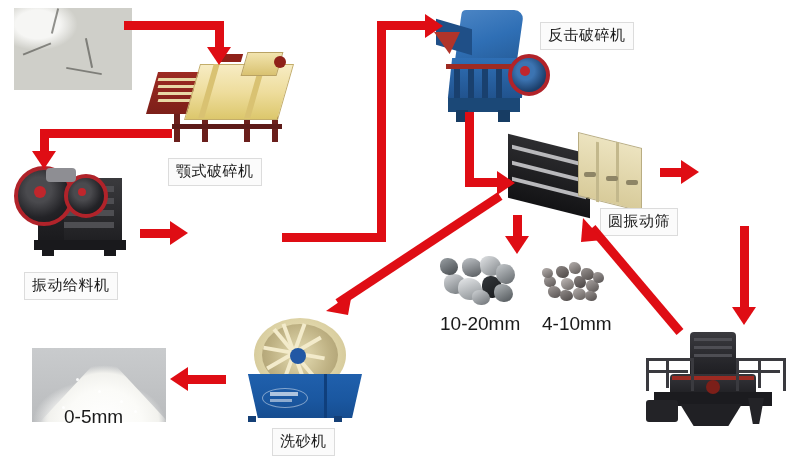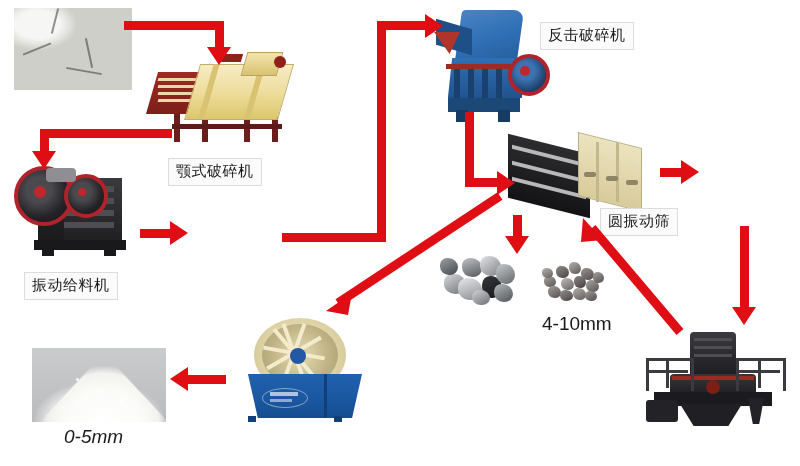--- a/index.html
+++ b/index.html
@@ -223,20 +223,21 @@
     <i style="left:6px;  top:22px; width:22px; height:20px; background:linear-gradient(150deg,#d6d8db,#6e7478);"></i>
     <i style="left:24px; top:6px;  width:20px; height:19px; background:linear-gradient(160deg,#bfc3c7,#55595d);"></i>
     <i style="left:42px; top:4px;  width:21px; height:20px; background:linear-gradient(140deg,#e2e4e6,#7d8286);"></i>
     <i style="left:2px;  top:6px;  width:18px; height:17px; background:linear-gradient(150deg,#9aa0a4,#44484c);"></i>
     <i style="left:20px; top:26px; width:24px; height:22px; background:linear-gradient(160deg,#e6e8ea,#8a8f93);"></i>
     <i style="left:44px; top:24px; width:20px; height:22px; background:linear-gradient(140deg,#34383c,#17191b);"></i>
     <i style="left:58px; top:12px; width:19px; height:20px; background:linear-gradient(150deg,#c6cacd,#62676b);"></i>
     <i style="left:34px; top:38px; width:18px; height:15px; background:linear-gradient(150deg,#d0d3d6,#6b7074);"></i>
     <i style="left:56px; top:32px; width:19px; height:18px; background:linear-gradient(150deg,#b3b8bb,#4e5357);"></i>
   </div>
+  <div class="plainlabel" style="left:440px; top:313px;">10-20mm</div>
 
   <div class="gravel" style="left:540px; top:258px; width:66px; height:46px;">
     <i style="left:4px;  top:18px; width:12px; height:11px; background:linear-gradient(150deg,#a9a3a2,#5a5553);"></i>
     <i style="left:16px; top:8px;  width:13px; height:12px; background:linear-gradient(150deg,#8e8886,#4a4543);"></i>
     <i style="left:29px; top:4px;  width:12px; height:12px; background:linear-gradient(150deg,#b6b0ae,#5f5a58);"></i>
     <i style="left:41px; top:10px; width:13px; height:12px; background:linear-gradient(150deg,#9b9593,#514c4a);"></i>
     <i style="left:8px;  top:28px; width:13px; height:12px; background:linear-gradient(150deg,#a29c9a,#565150);"></i>
     <i style="left:21px; top:20px; width:13px; height:12px; background:linear-gradient(150deg,#c0bab8,#6a6563);"></i>
     <i style="left:34px; top:18px; width:12px; height:12px; background:linear-gradient(150deg,#8a8482,#464141);"></i>
     <i style="left:46px; top:22px; width:13px; height:12px; background:linear-gradient(150deg,#aaa4a2,#585352);"></i>
@@ -258,20 +259,21 @@
     <div style="position:absolute; left:56px; top:4px; width:4px; height:62px; background:#f3ebcb; transform:rotate(-20deg); transform-origin:50% 50%;"></div>
     <div style="position:absolute; left:54px; top:30px; width:16px; height:16px; border-radius:50%; background:#2258a4;"></div>
     <div class="tank" style="left:2px; top:56px; width:124px; height:44px; clip-path:polygon(8% 0,100% 0,92% 100%,16% 100%);"></div>
     <div style="position:absolute; left:88px; top:56px; width:3px; height:44px; background:#0f3f7c;"></div>
     <div style="position:absolute; left:26px; top:70px; width:44px; height:18px; border-radius:50%; background:transparent; border:1px solid rgba(255,255,255,.45);"></div>
     <div style="position:absolute; left:34px; top:74px; width:28px; height:4px; background:rgba(255,255,255,.65);"></div>
     <div style="position:absolute; left:34px; top:81px; width:22px; height:3px; background:rgba(255,255,255,.5);"></div>
     <div style="position:absolute; left:12px; top:98px; width:8px; height:6px; background:#143f76;"></div>
     <div style="position:absolute; left:98px; top:98px; width:8px; height:6px; background:#143f76;"></div>
   </div>
+  <div class="label" style="left:272px; top:428px;">洗砂机</div>
 
   <div class="mach maker" style="left:636px; top:330px; width:150px; height:104px;">
     <div class="b" style="left:54px; top:2px; width:46px; height:46px; background:linear-gradient(180deg,#3a3a3f,#1c1c20); border-radius:4px;"></div>
     <div class="b" style="left:58px; top:8px; width:38px; height:3px; background:#4e4e54;"></div>
     <div class="b" style="left:58px; top:16px; width:38px; height:3px; background:#4e4e54;"></div>
     <div class="b" style="left:58px; top:24px; width:38px; height:3px; background:#4e4e54;"></div>
     <div class="b" style="left:34px; top:44px; width:86px; height:26px; background:linear-gradient(180deg,#35353a,#1a1a1e); border-radius:4px;"></div>
     <div style="position:absolute; left:36px; top:46px; width:82px; height:4px; background:#9c2a22;"></div>
     <div class="b" style="left:18px; top:62px; width:118px; height:14px; background:#1b1b1f;"></div>
     <div class="b" style="left:44px; top:74px; width:62px; height:22px; background:#202024; clip-path:polygon(0 0,100% 0,78% 100%,22% 100%);"></div>
@@ -287,21 +289,21 @@
   </div>
 
   <div class="photo sandpile" style="left:32px; top:348px; width:134px; height:74px;">
     <div class="mound"></div>
     <div class="speck" style="left:44px; top:30px; width:3px; height:3px;"></div>
     <div class="speck" style="left:66px; top:42px; width:3px; height:3px;"></div>
     <div class="speck" style="left:88px; top:52px; width:3px; height:3px;"></div>
     <div class="speck" style="left:30px; top:58px; width:3px; height:3px;"></div>
     <div class="speck" style="left:102px; top:62px; width:3px; height:3px;"></div>
   </div>
-  <div class="plainlabel" style="left:64px; top:426px;font-style:italic;">0-5mm</div>
+  <div class="plainlabel" style="left:64px; top:406px;">0-5mm</div>
 
   <div class="ar ar-h" style="left:124px; top:21px; width:100px;"></div>
   <div class="ar ar-v" style="left:215px; top:21px; height:28px;"></div>
   <div class="head head-d" style="left:207px; top:47px;"></div>
 
   <div class="ar ar-h" style="left:40px; top:129px; width:132px;"></div>
   <div class="ar ar-v" style="left:40px; top:129px; height:24px;"></div>
   <div class="head head-d" style="left:32px; top:151px;"></div>
 
   <div class="ar ar-h" style="left:140px; top:229px; width:32px;"></div>

